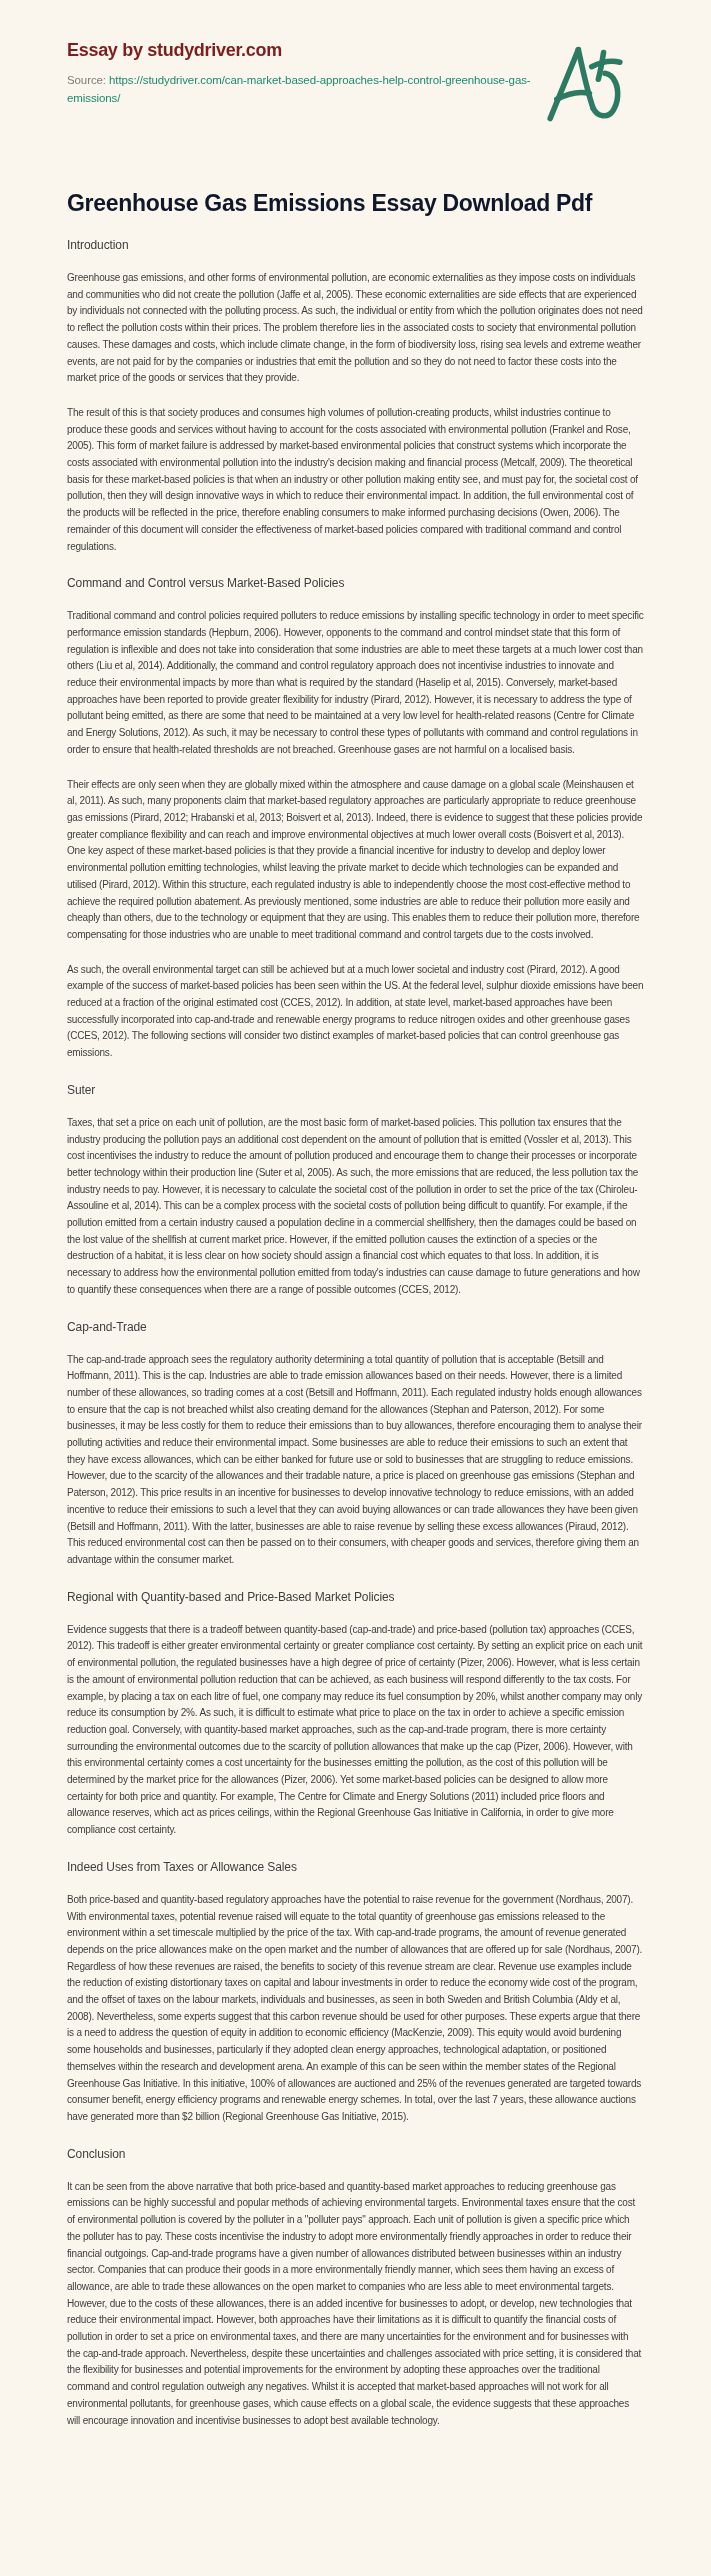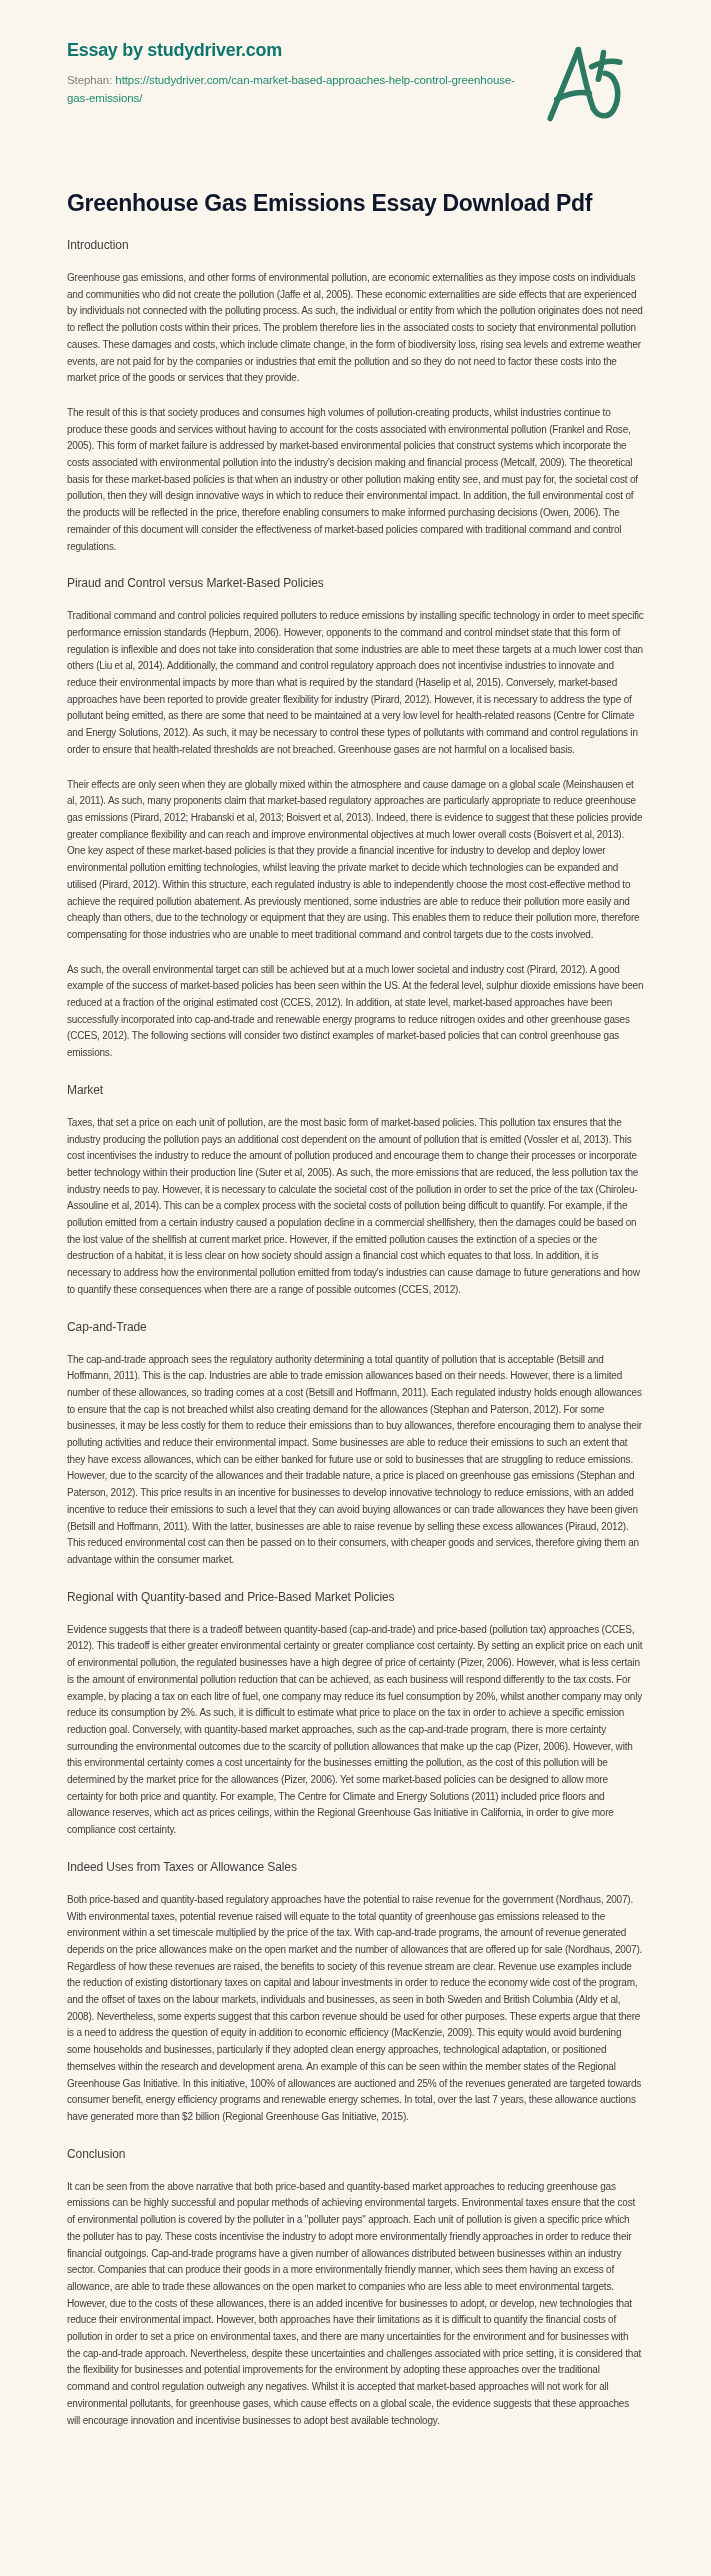--- a/index.html
+++ b/index.html
@@ -18,21 +18,21 @@
   }
   .page-header {
     display: flex;
     justify-content: space-between;
     align-items: flex-start;
   }
   .header-left { max-width: 479px; }
   .site-title {
     font-size: 18px;
     font-weight: bold;
-    color: #0f766e;
+    color: #7f1d1d;
     margin: 0;
     letter-spacing: -0.3px;
   }
   .source-line {
     margin: 11px 0 0 0;
     font-size: 11.5px;
     line-height: 1.55;
     color: #7f7d76;
     letter-spacing: -0.1px;
     word-break: normal;
@@ -71,45 +71,45 @@
   }
 </style>
 </head>
 <body>
 
 <div class="page">
 
   <header class="page-header">
     <div class="header-left">
       <h1 class="site-title">Essay by studydriver.com</h1>
-      <p class="source-line"><span>Stephan: </span><a class="source-link" href="#">https://studydriver.com/can-market-based-approaches-help-control-greenhouse-gas-emissions/</a></p>
+      <p class="source-line"><span>Source: </span><a class="source-link" href="#">https://studydriver.com/can-market-based-approaches-help-control-greenhouse-gas-emissions/</a></p>
     </div>
     <div class="logo-wrap">
       <svg viewBox="0 0 110 112" width="104" height="83" fill="none" stroke="#2d7a62" stroke-width="7.5" stroke-linecap="round">
         <path d="M8,106 C22,72 36,38 46,13"></path>
         <path d="M46,13 C52,40 58,70 66,92"></path>
         <path d="M17,80 C34,71 48,69 61,72"></path>
         <path d="M66,92 C72,104 86,106 93,95 C100,84 101,68 96,57 C93,50 88,46 82,45"></path>
         <path d="M80,17 C78,30 76,41 73,53"></path>
         <path d="M64,36 C78,29 90,27 102,30"></path>
       </svg>
     </div>
   </header>
 
   <main>
     <h2 class="doc-title">Greenhouse Gas Emissions Essay Download Pdf</h2>
     <div id="sections">
         <h3 class="section-heading">Introduction</h3>
         <p class="para">Greenhouse gas emissions, and other forms of environmental pollution, are economic externalities as they impose costs on individuals and communities who did not create the pollution (Jaffe et al, 2005). These economic externalities are side effects that are experienced by individuals not connected with the polluting process. As such, the individual or entity from which the pollution originates does not need to reflect the pollution costs within their prices. The problem therefore lies in the associated costs to society that environmental pollution causes. These damages and costs, which include climate change, in the form of biodiversity loss, rising sea levels and extreme weather events, are not paid for by the companies or industries that emit the pollution and so they do not need to factor these costs into the market price of the goods or services that they provide.</p>
         <p class="para">The result of this is that society produces and consumes high volumes of pollution-creating products, whilst industries continue to produce these goods and services without having to account for the costs associated with environmental pollution (Frankel and Rose, 2005). This form of market failure is addressed by market-based environmental policies that construct systems which incorporate the costs associated with environmental pollution into the industry's decision making and financial process (Metcalf, 2009). The theoretical basis for these market-based policies is that when an industry or other pollution making entity see, and must pay for, the societal cost of pollution, then they will design innovative ways in which to reduce their environmental impact. In addition, the full environmental cost of the products will be reflected in the price, therefore enabling consumers to make informed purchasing decisions (Owen, 2006). The remainder of this document will consider the effectiveness of market-based policies compared with traditional command and control regulations.</p>
-        <h3 class="section-heading">Piraud and Control versus Market-Based Policies</h3>
+        <h3 class="section-heading">Command and Control versus Market-Based Policies</h3>
         <p class="para">Traditional command and control policies required polluters to reduce emissions by installing specific technology in order to meet specific performance emission standards (Hepburn, 2006). However, opponents to the command and control mindset state that this form of regulation is inflexible and does not take into consideration that some industries are able to meet these targets at a much lower cost than others (Liu et al, 2014). Additionally, the command and control regulatory approach does not incentivise industries to innovate and reduce their environmental impacts by more than what is required by the standard (Haselip et al, 2015). Conversely, market-based approaches have been reported to provide greater flexibility for industry (Pirard, 2012). However, it is necessary to address the type of pollutant being emitted, as there are some that need to be maintained at a very low level for health-related reasons (Centre for Climate and Energy Solutions, 2012). As such, it may be necessary to control these types of pollutants with command and control regulations in order to ensure that health-related thresholds are not breached. Greenhouse gases are not harmful on a localised basis.</p>
         <p class="para">Their effects are only seen when they are globally mixed within the atmosphere and cause damage on a global scale (Meinshausen et al, 2011). As such, many proponents claim that market-based regulatory approaches are particularly appropriate to reduce greenhouse gas emissions (Pirard, 2012; Hrabanski et al, 2013; Boisvert et al, 2013). Indeed, there is evidence to suggest that these policies provide greater compliance flexibility and can reach and improve environmental objectives at much lower overall costs (Boisvert et al, 2013). One key aspect of these market-based policies is that they provide a financial incentive for industry to develop and deploy lower environmental pollution emitting technologies, whilst leaving the private market to decide which technologies can be expanded and utilised (Pirard, 2012). Within this structure, each regulated industry is able to independently choose the most cost-effective method to achieve the required pollution abatement. As previously mentioned, some industries are able to reduce their pollution more easily and cheaply than others, due to the technology or equipment that they are using. This enables them to reduce their pollution more, therefore compensating for those industries who are unable to meet traditional command and control targets due to the costs involved.</p>
         <p class="para">As such, the overall environmental target can still be achieved but at a much lower societal and industry cost (Pirard, 2012). A good example of the success of market-based policies has been seen within the US. At the federal level, sulphur dioxide emissions have been reduced at a fraction of the original estimated cost (CCES, 2012). In addition, at state level, market-based approaches have been successfully incorporated into cap-and-trade and renewable energy programs to reduce nitrogen oxides and other greenhouse gases (CCES, 2012). The following sections will consider two distinct examples of market-based policies that can control greenhouse gas emissions.</p>
-        <h3 class="section-heading">Market</h3>
+        <h3 class="section-heading">Suter</h3>
         <p class="para">Taxes, that set a price on each unit of pollution, are the most basic form of market-based policies. This pollution tax ensures that the industry producing the pollution pays an additional cost dependent on the amount of pollution that is emitted (Vossler et al, 2013). This cost incentivises the industry to reduce the amount of pollution produced and encourage them to change their processes or incorporate better technology within their production line (Suter et al, 2005). As such, the more emissions that are reduced, the less pollution tax the industry needs to pay. However, it is necessary to calculate the societal cost of the pollution in order to set the price of the tax (Chiroleu-Assouline et al, 2014). This can be a complex process with the societal costs of pollution being difficult to quantify. For example, if the pollution emitted from a certain industry caused a population decline in a commercial shellfishery, then the damages could be based on the lost value of the shellfish at current market price. However, if the emitted pollution causes the extinction of a species or the destruction of a habitat, it is less clear on how society should assign a financial cost which equates to that loss. In addition, it is necessary to address how the environmental pollution emitted from today's industries can cause damage to future generations and how to quantify these consequences when there are a range of possible outcomes (CCES, 2012).</p>
         <h3 class="section-heading">Cap-and-Trade</h3>
         <p class="para">The cap-and-trade approach sees the regulatory authority determining a total quantity of pollution that is acceptable (Betsill and Hoffmann, 2011). This is the cap. Industries are able to trade emission allowances based on their needs. However, there is a limited number of these allowances, so trading comes at a cost (Betsill and Hoffmann, 2011). Each regulated industry holds enough allowances to ensure that the cap is not breached whilst also creating demand for the allowances (Stephan and Paterson, 2012). For some businesses, it may be less costly for them to reduce their emissions than to buy allowances, therefore encouraging them to analyse their polluting activities and reduce their environmental impact. Some businesses are able to reduce their emissions to such an extent that they have excess allowances, which can be either banked for future use or sold to businesses that are struggling to reduce emissions. However, due to the scarcity of the allowances and their tradable nature, a price is placed on greenhouse gas emissions (Stephan and Paterson, 2012). This price results in an incentive for businesses to develop innovative technology to reduce emissions, with an added incentive to reduce their emissions to such a level that they can avoid buying allowances or can trade allowances they have been given (Betsill and Hoffmann, 2011). With the latter, businesses are able to raise revenue by selling these excess allowances (Piraud, 2012). This reduced environmental cost can then be passed on to their consumers, with cheaper goods and services, therefore giving them an advantage within the consumer market.</p>
         <h3 class="section-heading">Regional with Quantity-based and Price-Based Market Policies</h3>
         <p class="para">Evidence suggests that there is a tradeoff between quantity-based (cap-and-trade) and price-based (pollution tax) approaches (CCES, 2012). This tradeoff is either greater environmental certainty or greater compliance cost certainty. By setting an explicit price on each unit of environmental pollution, the regulated businesses have a high degree of price of certainty (Pizer, 2006). However, what is less certain is the amount of environmental pollution reduction that can be achieved, as each business will respond differently to the tax costs. For example, by placing a tax on each litre of fuel, one company may reduce its fuel consumption by 20%, whilst another company may only reduce its consumption by 2%. As such, it is difficult to estimate what price to place on the tax in order to achieve a specific emission reduction goal. Conversely, with quantity-based market approaches, such as the cap-and-trade program, there is more certainty surrounding the environmental outcomes due to the scarcity of pollution allowances that make up the cap (Pizer, 2006). However, with this environmental certainty comes a cost uncertainty for the businesses emitting the pollution, as the cost of this pollution will be determined by the market price for the allowances (Pizer, 2006). Yet some market-based policies can be designed to allow more certainty for both price and quantity. For example, The Centre for Climate and Energy Solutions (2011) included price floors and allowance reserves, which act as prices ceilings, within the Regional Greenhouse Gas Initiative in California, in order to give more compliance cost certainty.</p>
         <h3 class="section-heading">Indeed Uses from Taxes or Allowance Sales</h3>
         <p class="para">Both price-based and quantity-based regulatory approaches have the potential to raise revenue for the government (Nordhaus, 2007). With environmental taxes, potential revenue raised will equate to the total quantity of greenhouse gas emissions released to the environment within a set timescale multiplied by the price of the tax. With cap-and-trade programs, the amount of revenue generated depends on the price allowances make on the open market and the number of allowances that are offered up for sale (Nordhaus, 2007). Regardless of how these revenues are raised, the benefits to society of this revenue stream are clear. Revenue use examples include the reduction of existing distortionary taxes on capital and labour investments in order to reduce the economy wide cost of the program, and the offset of taxes on the labour markets, individuals and businesses, as seen in both Sweden and British Columbia (Aldy et al, 2008). Nevertheless, some experts suggest that this carbon revenue should be used for other purposes. These experts argue that there is a need to address the question of equity in addition to economic efficiency (MacKenzie, 2009). This equity would avoid burdening some households and businesses, particularly if they adopted clean energy approaches, technological adaptation, or positioned themselves within the research and development arena. An example of this can be seen within the member states of the Regional Greenhouse Gas Initiative. In this initiative, 100% of allowances are auctioned and 25% of the revenues generated are targeted towards consumer benefit, energy efficiency programs and renewable energy schemes. In total, over the last 7 years, these allowance auctions have generated more than $2 billion (Regional Greenhouse Gas Initiative, 2015).</p>
         <h3 class="section-heading">Conclusion</h3>
         <p class="para">It can be seen from the above narrative that both price-based and quantity-based market approaches to reducing greenhouse gas emissions can be highly successful and popular methods of achieving environmental targets. Environmental taxes ensure that the cost of environmental pollution is covered by the polluter in a "polluter pays" approach. Each unit of pollution is given a specific price which the polluter has to pay. These costs incentivise the industry to adopt more environmentally friendly approaches in order to reduce their financial outgoings. Cap-and-trade programs have a given number of allowances distributed between businesses within an industry sector. Companies that can produce their goods in a more environmentally friendly manner, which sees them having an excess of allowance, are able to trade these allowances on the open market to companies who are less able to meet environmental targets. However, due to the costs of these allowances, there is an added incentive for businesses to adopt, or develop, new technologies that reduce their environmental impact. However, both approaches have their limitations as it is difficult to quantify the financial costs of pollution in order to set a price on environmental taxes, and there are many uncertainties for the environment and for businesses with the cap-and-trade approach. Nevertheless, despite these uncertainties and challenges associated with price setting, it is considered that the flexibility for businesses and potential improvements for the environment by adopting these approaches over the traditional command and control regulation outweigh any negatives. Whilst it is accepted that market-based approaches will not work for all environmental pollutants, for greenhouse gases, which cause effects on a global scale, the evidence suggests that these approaches will encourage innovation and incentivise businesses to adopt best available technology.</p>
       </div>

